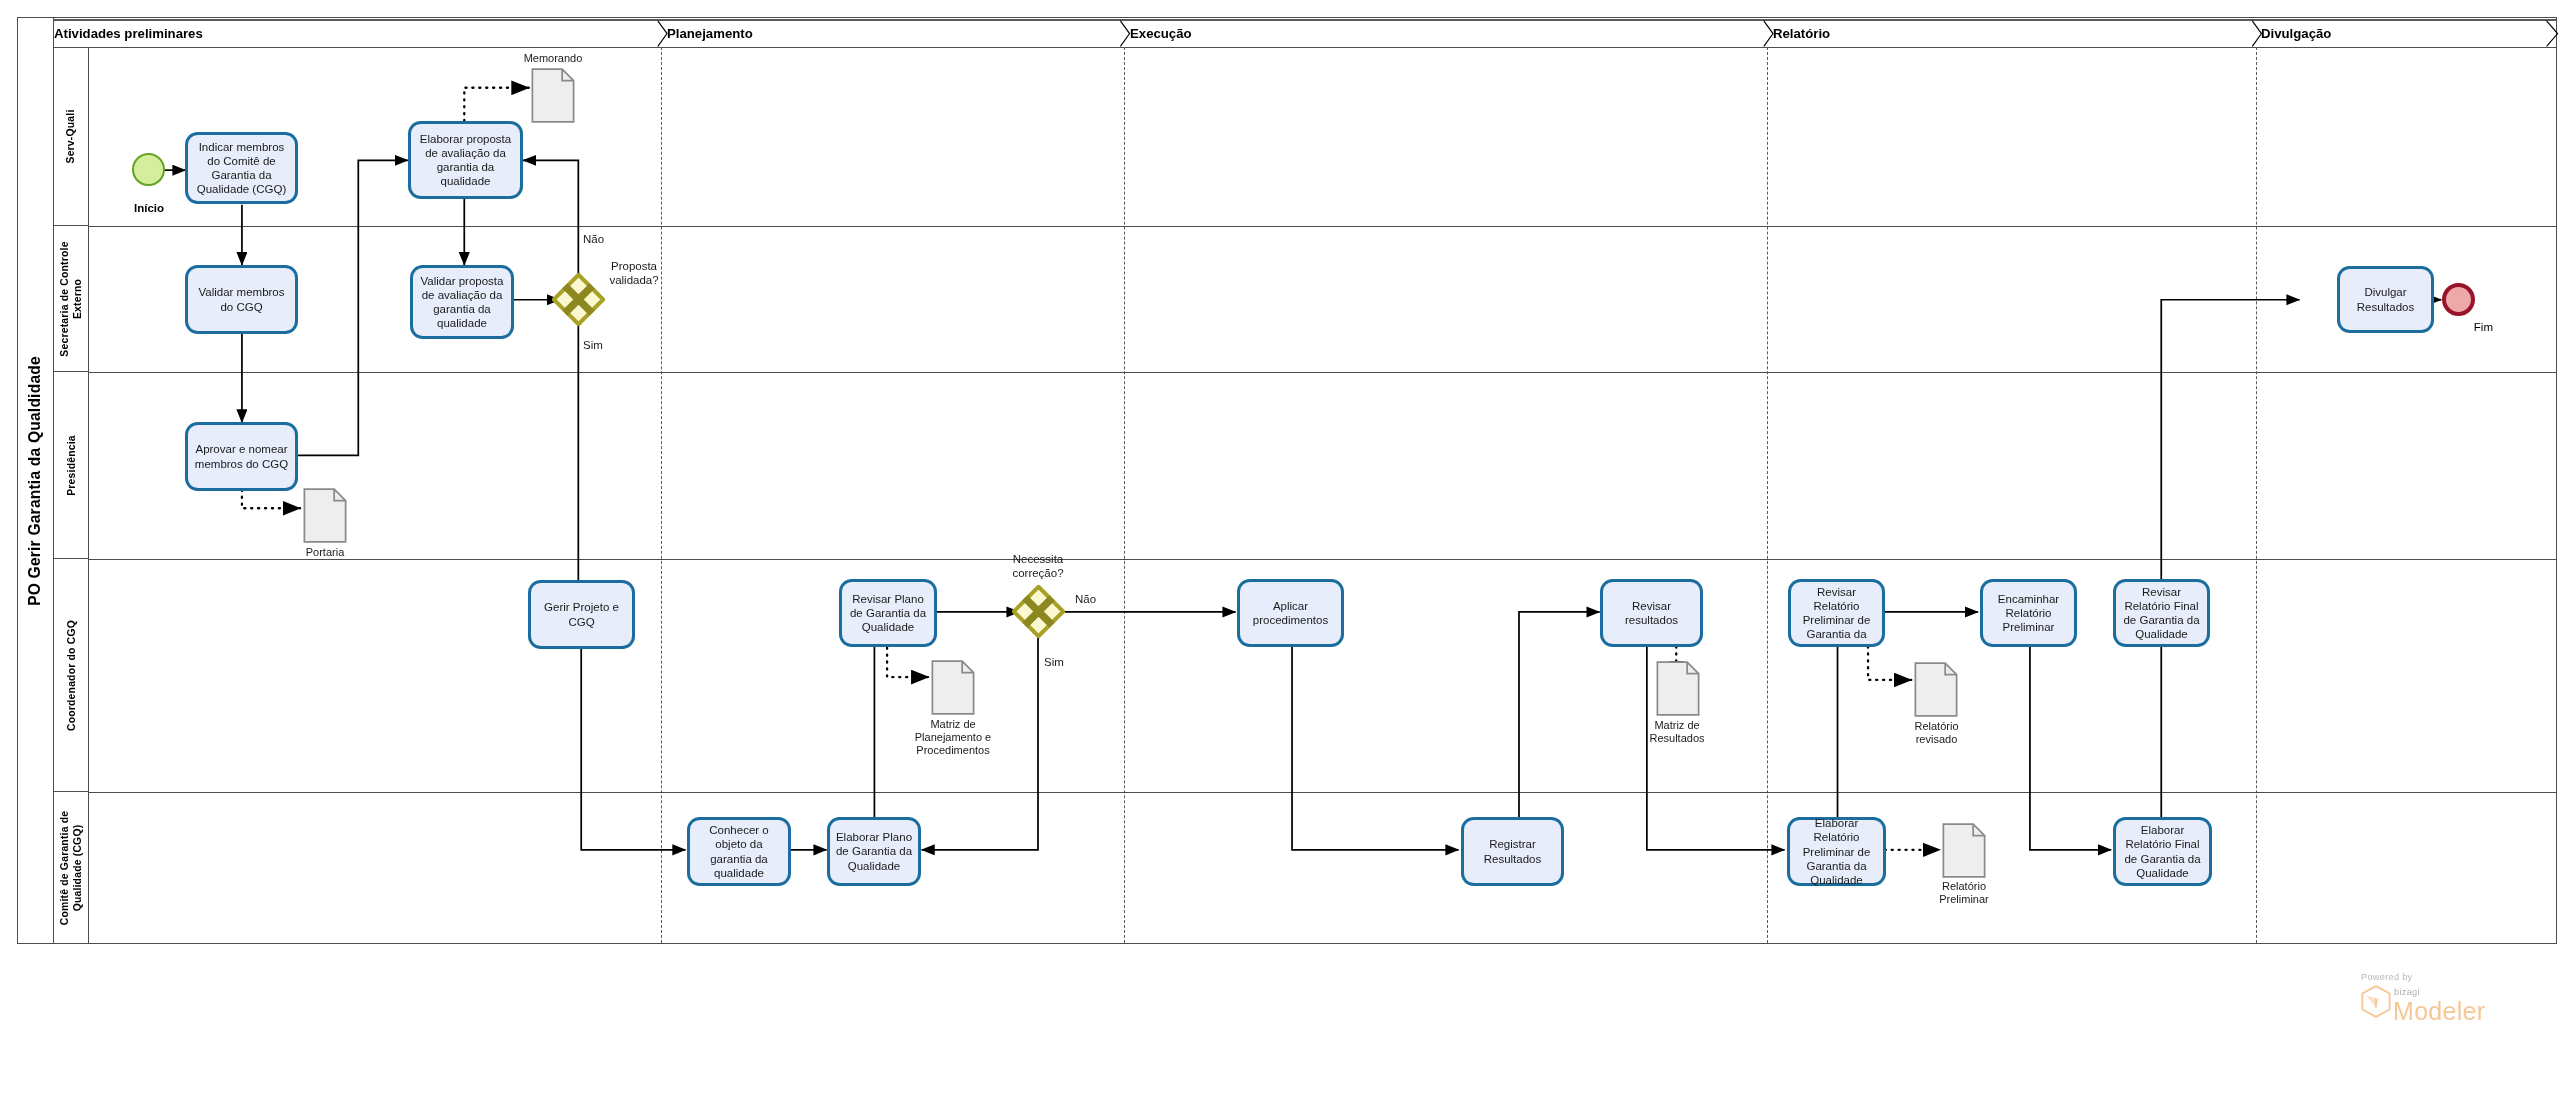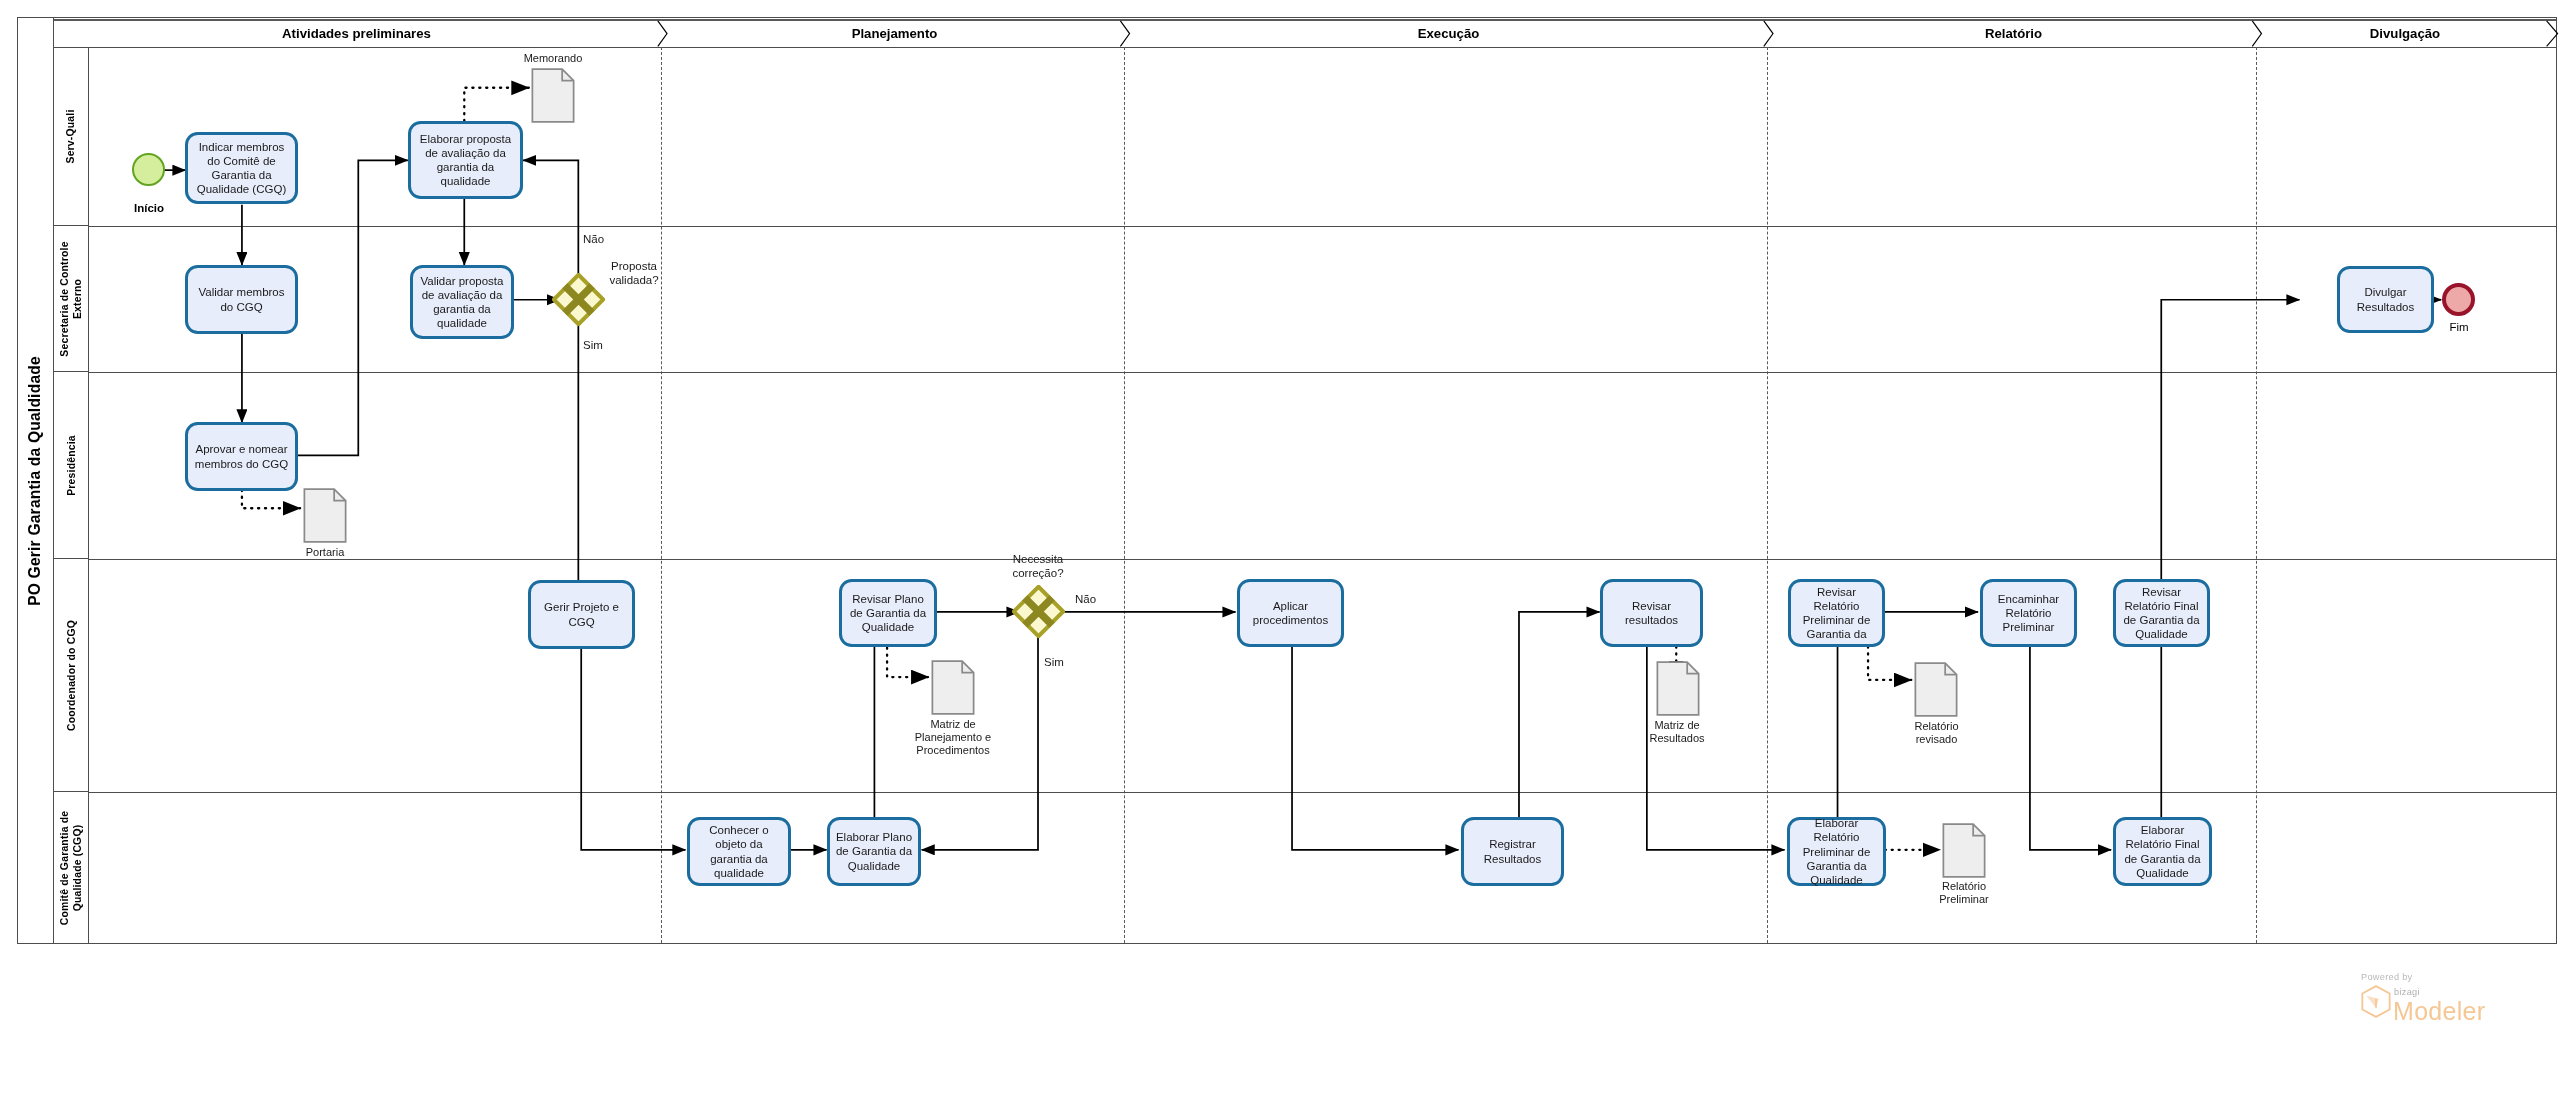--- a/index.html
+++ b/index.html
@@ -12,36 +12,36 @@
     font-weight:bold;color:#000;box-sizing:border-box;border-right:1.7px solid #4d4d4d;}
   .pool-title span{transform:rotate(-90deg);white-space:nowrap;font-size:15.6px;letter-spacing:0.2px;}
 
   .lane-label{position:absolute;display:flex;align-items:center;justify-content:center;
     box-sizing:border-box;border-right:1.2px solid #4d4d4d;border-bottom:1.2px solid #4d4d4d;}
   .lane-label .rot{transform:rotate(-90deg);white-space:nowrap;text-align:center;
     font-weight:bold;font-size:10.4px;color:#000;line-height:1.25;letter-spacing:0.2px;}
   .lane-sep{position:absolute;height:1.2px;background:#4d4d4d;}
 
   
-  .phase-head{position:absolute;display:flex;align-items:center;justify-content:center;
+  .phase-head{position:absolute;display:flex;align-items:center;
     font-weight:bold;font-size:13.2px;color:#000;white-space:nowrap;}
   .phase-div{position:absolute;width:0;border-left:1.7px dashed #595959;}
   .phase-top{position:absolute;height:1.7px;background:#595959;}
 
   
   .task{position:absolute;box-sizing:border-box;border:3.5px solid #1a6d9e;border-radius:12.7px;
     background:#e8edfb;display:flex;align-items:center;justify-content:center;text-align:center;
     color:#1a1a1a;font-size:11.5px;line-height:1.22;padding:2.3px 3.5px;}
 
   
   .ev{position:absolute;border-radius:50%;box-sizing:border-box;}
   .ev-start{border:2.9px solid #62a420;background:#d4ee9e;}
   .ev-end{border:4.6px solid #99142a;background:#eda8a8;}
   .ev-label{position:absolute;text-align:center;font-weight:bold;font-size:11.5px;color:#000;white-space:nowrap;}
-  .ev-label.normal{font-weight:normal;}
+  .ev-label.normal{font-weight:normal;text-align:right;}
 
   
   .gw{position:absolute;}
   .gw svg{display:block;}
 
   
   .doc{position:absolute;}
   .doc svg{display:block;}
   .doc-label{position:absolute;text-align:center;font-size:11px;color:#1a1a1a;line-height:1.2;white-space:nowrap;}
 

